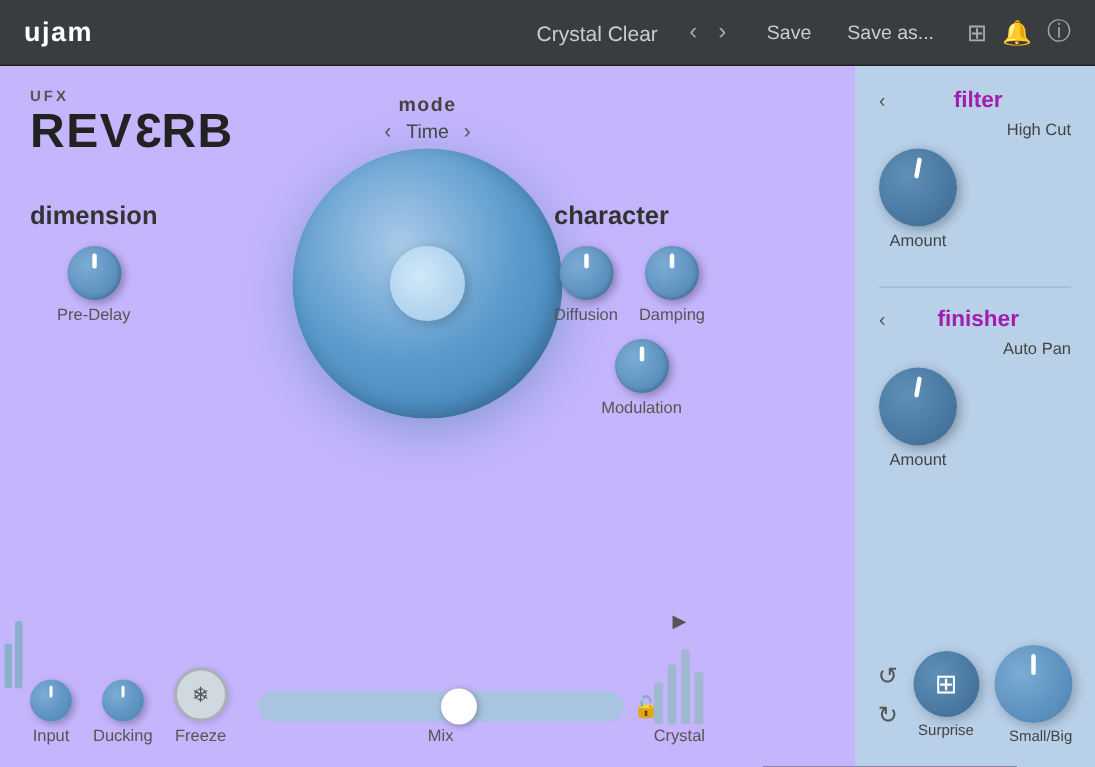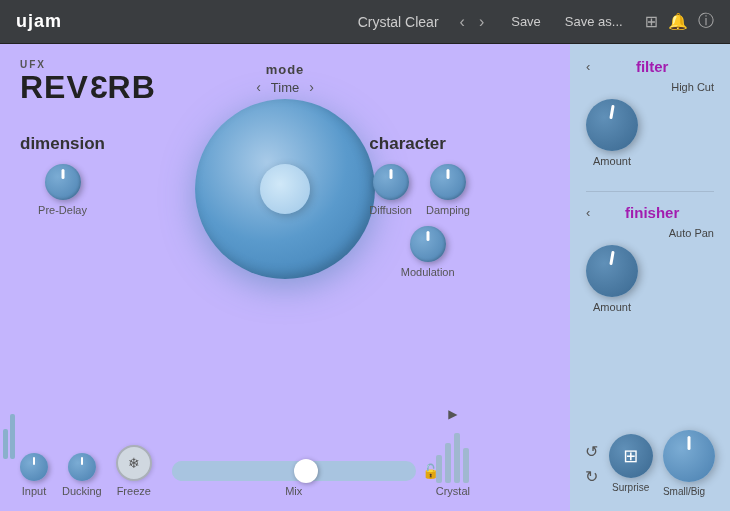--- a/index.html
+++ b/index.html
@@ -468,21 +468,21 @@
       background: radial-gradient(circle at 35% 35%, #6090b8, #3a6890);
       display: flex;
       align-items: center;
       justify-content: center;
       cursor: pointer;
       box-shadow: 2px 2px 8px rgba(0,0,0,0.25);
     }
     .small-big-knob {
       display: flex;
       flex-direction: column;
-      align-items: flex-start;
+      align-items: flex-end;
       gap: 4px;
     }
     .small-big-circle {
       width: 52px;
       height: 52px;
       border-radius: 50%;
       background: radial-gradient(circle at 35% 35%, #7bacd4, #4a80b0);
       cursor: pointer;
       box-shadow: 2px 2px 8px rgba(0,0,0,0.25);
       position: relative;

